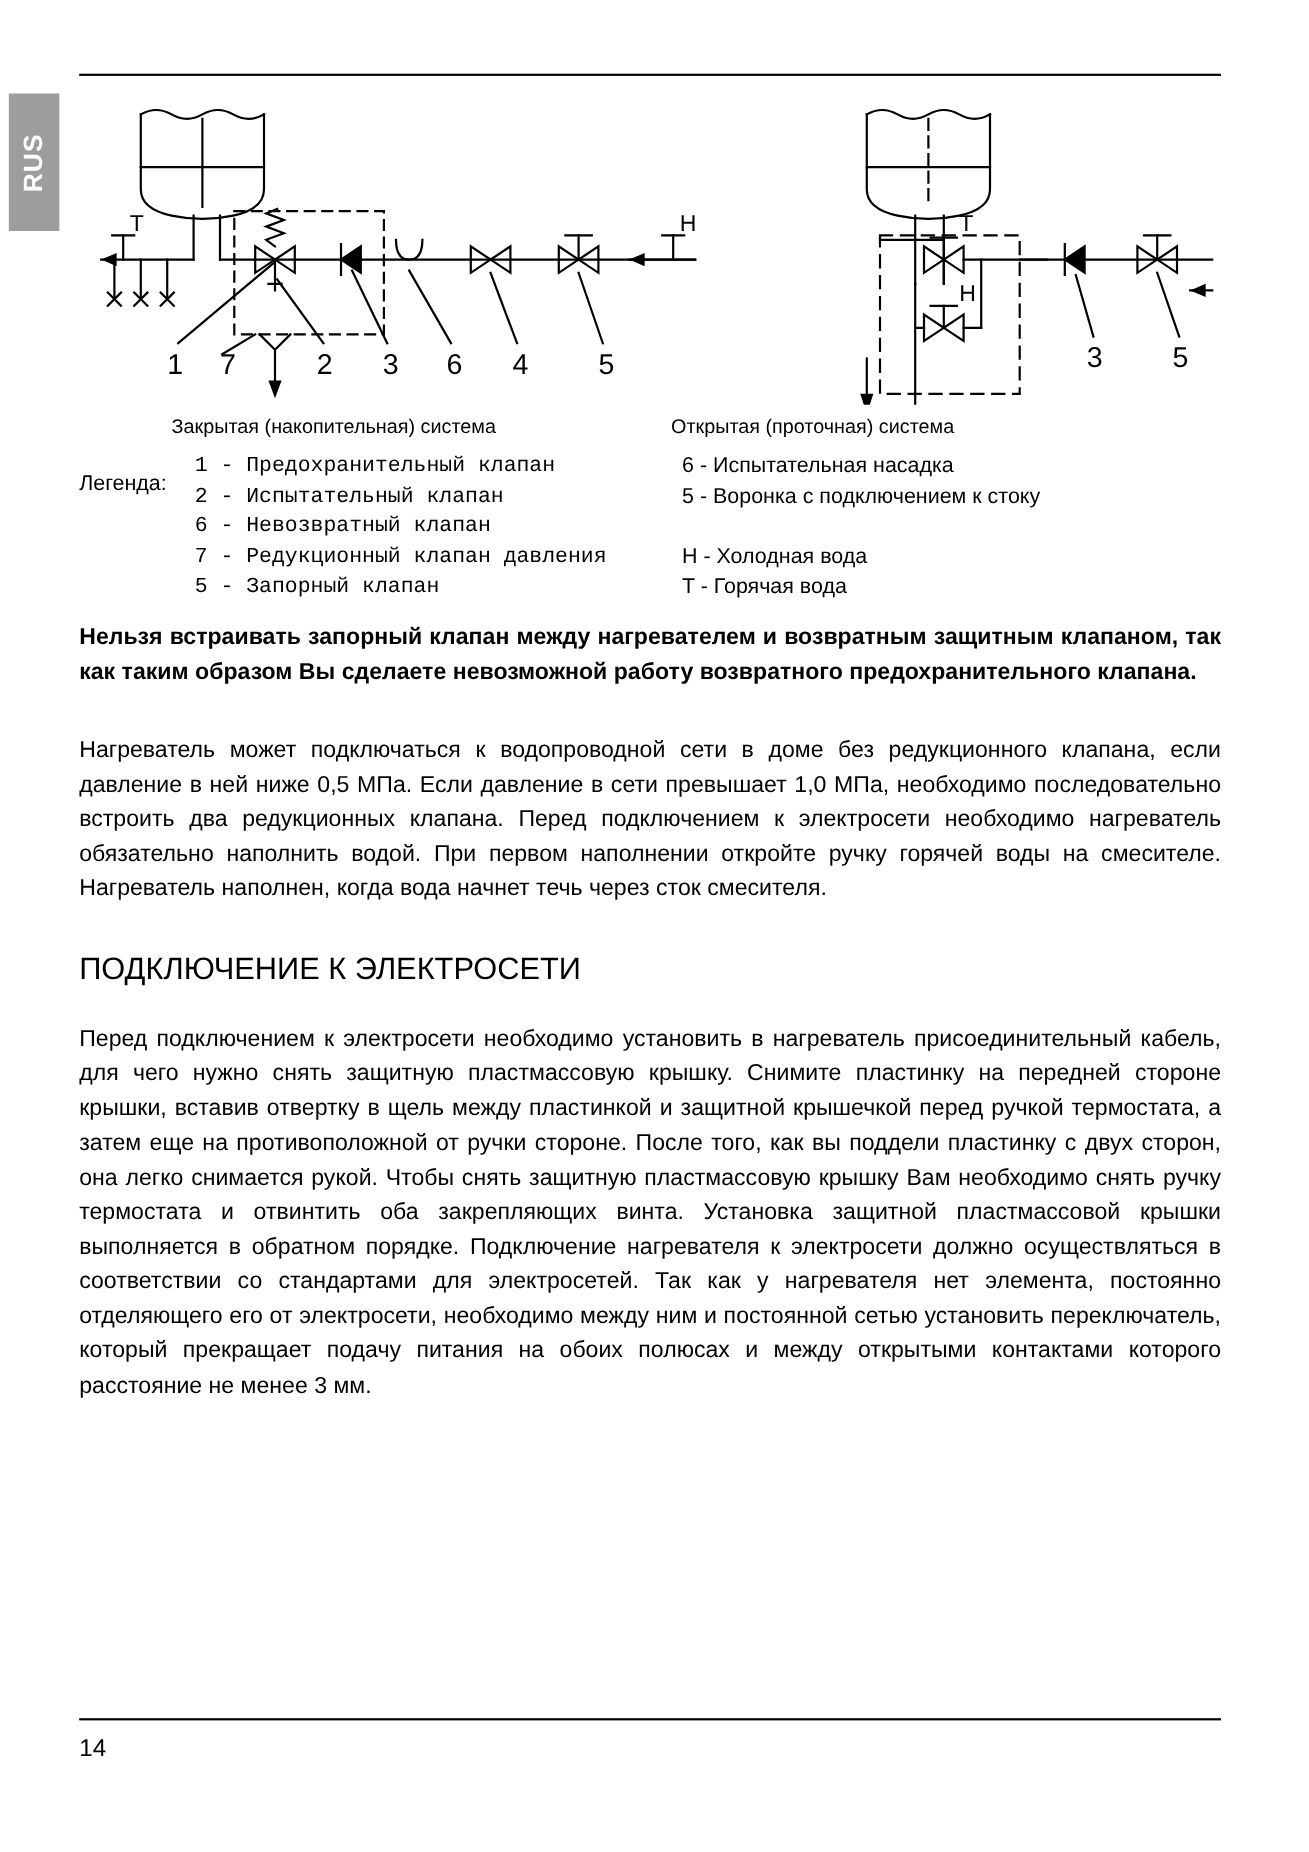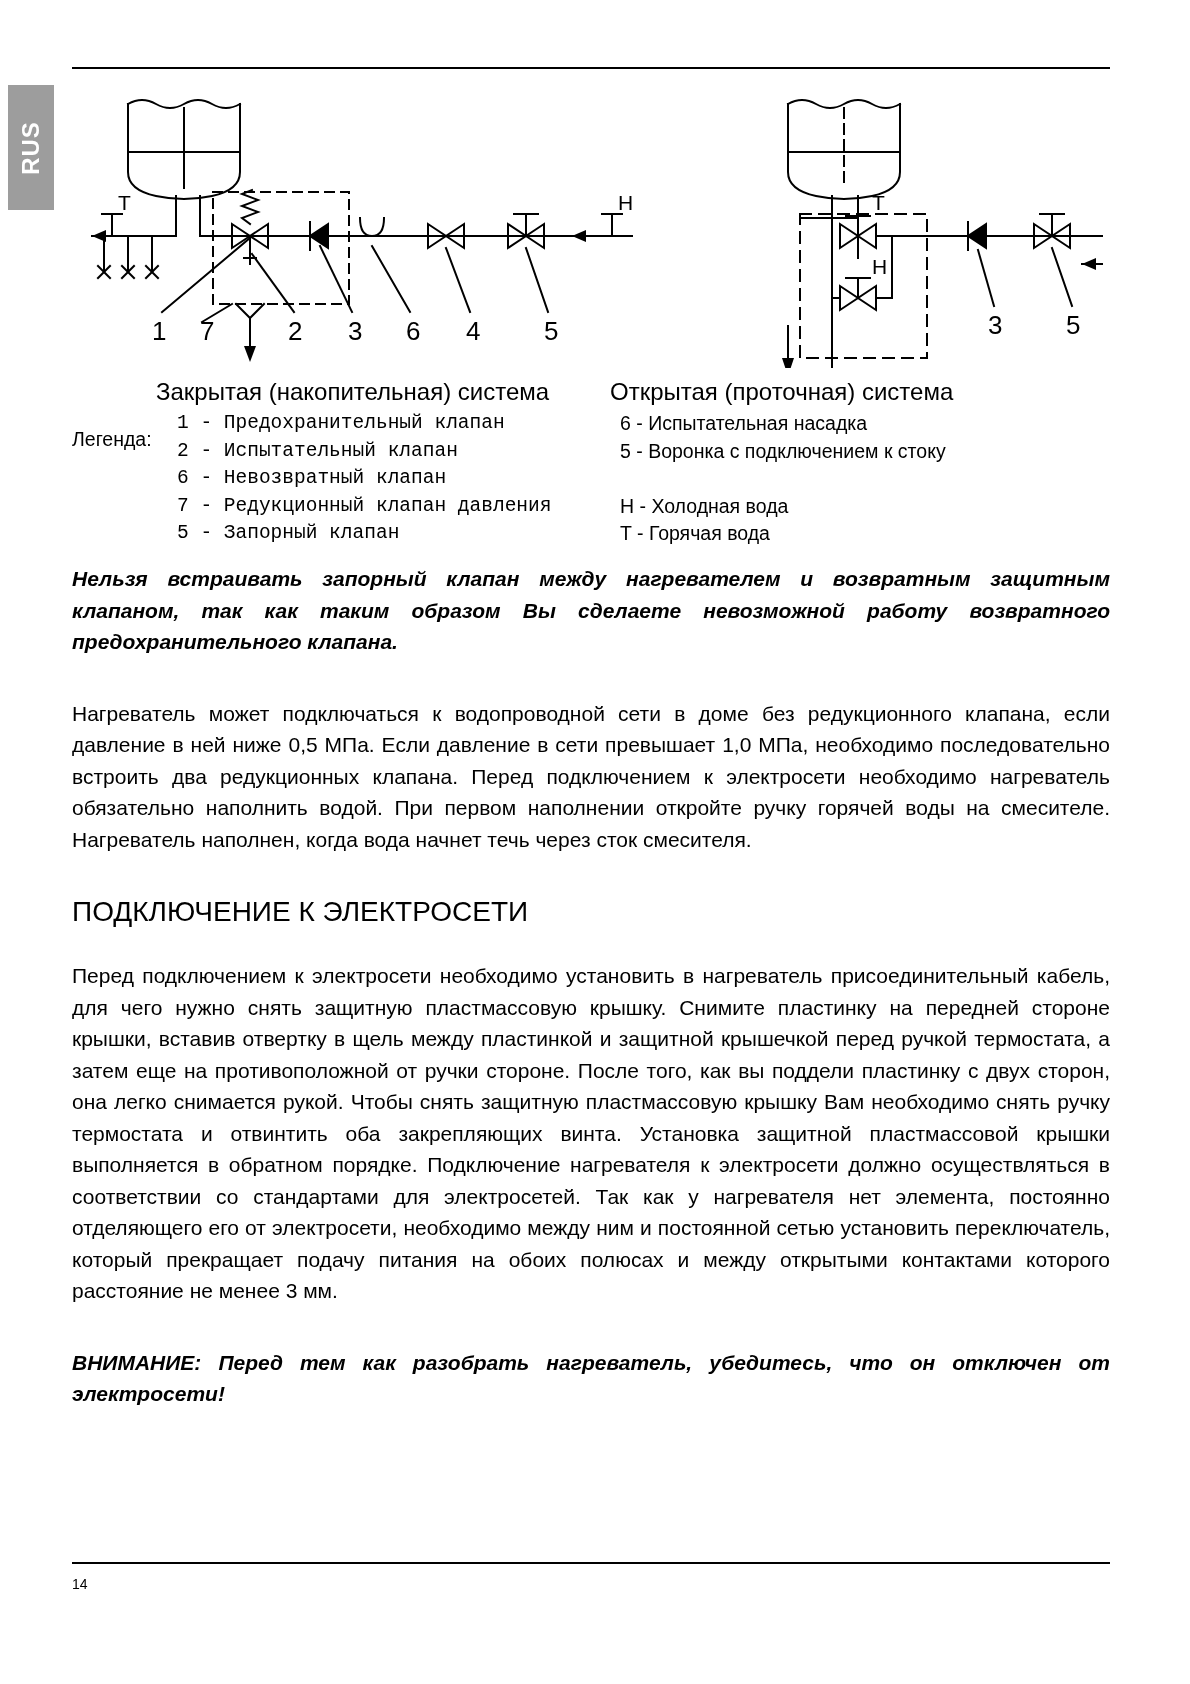--- a/index.html
+++ b/index.html
@@ -77,21 +77,21 @@
   
   .caption-row {
     position: absolute;
     left: 72px;
     top: 378px;
     width: 1038px;
     height: 26px;
   }
   .caption {
     position: absolute;
-    font-size: 24px;
+    font-size: 18px;
     white-space: nowrap;
   }
   .caption-left  { left: 84px; }
   .caption-right { left: 538px; }
 
   .legend {
     position: absolute;
     left: 72px;
     top: 410px;
     width: 1038px;
@@ -131,37 +131,37 @@
     top: 563px;
     width: 1038px;
   }
   p {
     margin: 0;
     font-size: 21px;
     line-height: 31.5px;
     text-align: justify;
     text-justify: inter-word;
   }
-  p.bold { font-weight: bold; font-style: italic; }
+  p.bold { font-weight: bold; }
   .gap-lg { height: 40px; }
   .gap-md { height: 31px; }
 
   h2.section-title {
     margin: 0;
     font-size: 28px;
     font-weight: normal;
     letter-spacing: 0px;
     line-height: 34px;
   }
 
   .footer {
     position: absolute;
     left: 72px;
     top: 1576px;
-    font-size: 14px;
+    font-size: 22px;
   }
 </style>
 </head>
 <body>
 
 <div class="page">
 
   <div class="rule-top"></div>
 
   <div class="side-tab">
@@ -393,19 +393,18 @@
     <div class="gap-lg"></div>
 
     <h2 class="section-title">ПОДКЛЮЧЕНИЕ К ЭЛЕКТРОСЕТИ</h2>
 
     <div class="gap-md"></div>
 
     <p>Перед подключением к электросети необходимо установить в нагреватель присоединительный кабель, для чего нужно снять защитную пластмассовую крышку. Снимите пластинку на передней стороне крышки, вставив отвертку в щель между пластинкой и защитной крышечкой перед ручкой термостата, а затем еще на противоположной от ручки стороне. После того, как вы поддели пластинку с двух сторон, она легко снимается рукой. Чтобы снять защитную пластмассовую крышку Вам необходимо снять ручку термостата и отвинтить оба закрепляющих винта. Установка защитной пластмассовой крышки выполняется в обратном порядке. Подключение нагревателя к электросети должно осуществляться в соответствии со стандартами для электросетей. Так как у нагревателя нет элемента, постоянно отделяющего его от электросети, необходимо между ним и постоянной сетью установить переключатель, который прекращает подачу питания на обоих полюсах и между открытыми контактами которого расстояние не менее 3 мм.</p>
 
     <div class="gap-lg"></div>
 
-    <p class="bold">ВНИМАНИЕ: Перед тем как разобрать нагреватель, убедитесь, что он отключен от электросети!</p>
   </div>
 
   <div class="rule-bottom"></div>
 
   <div class="footer">14</div>
 </div>
 
 </body></html>

